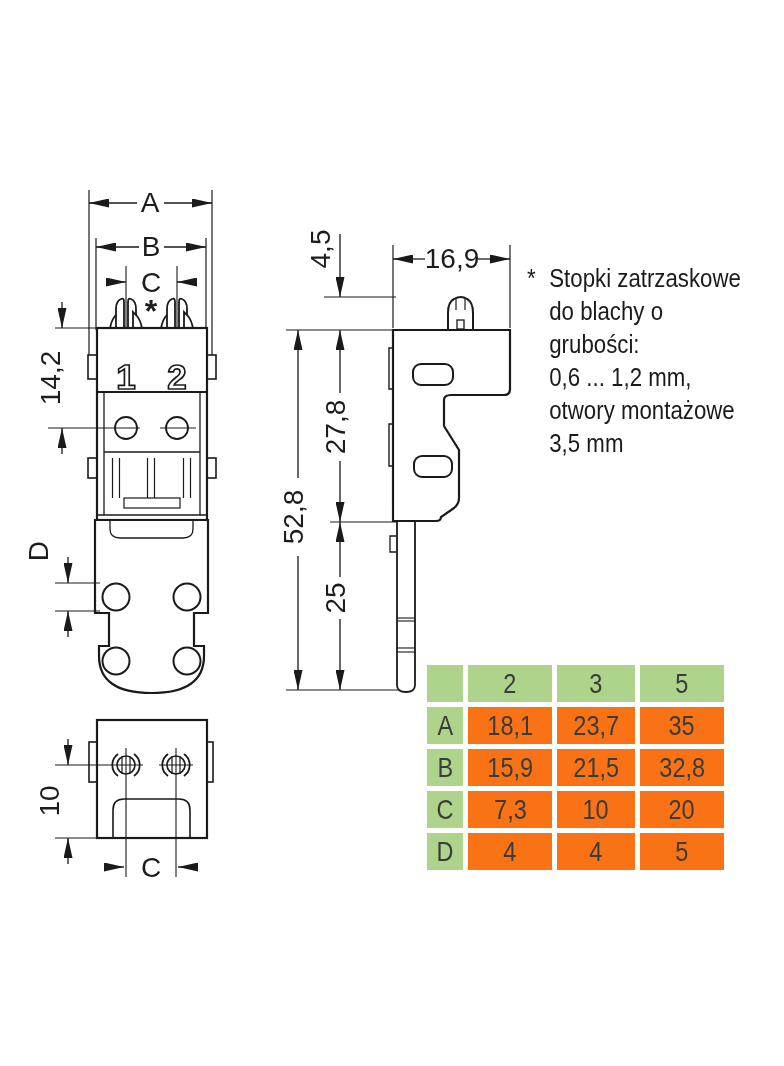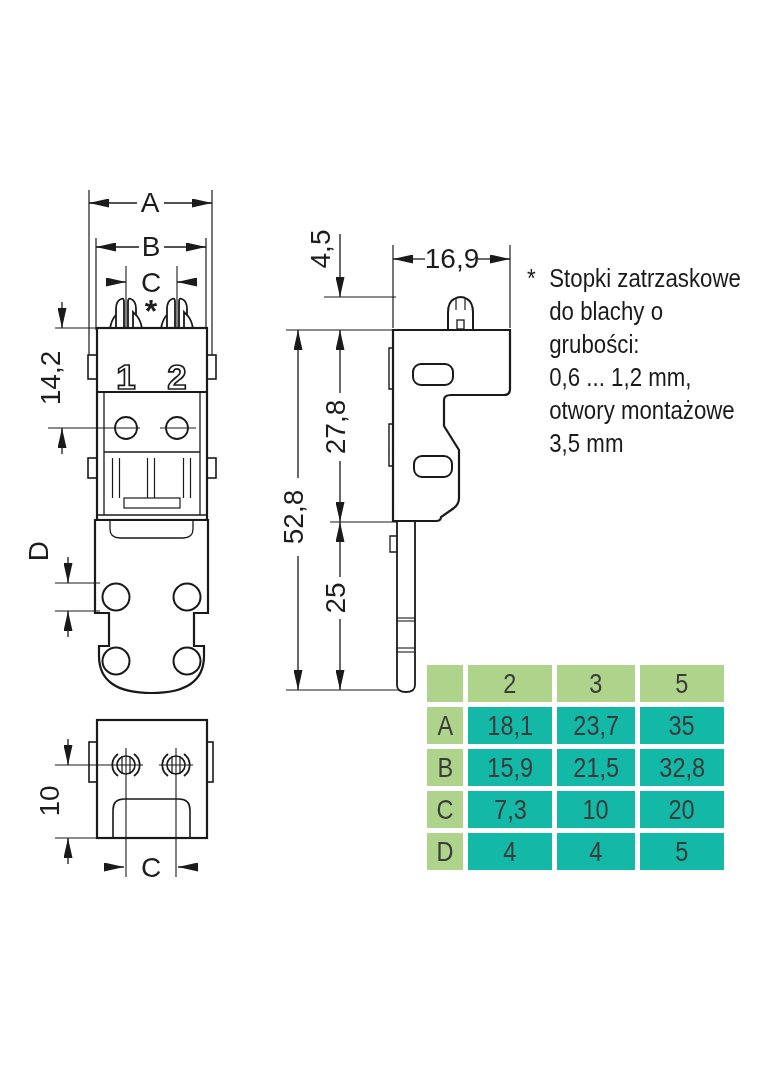--- a/index.html
+++ b/index.html
@@ -11,21 +11,21 @@
   .note{position:absolute;left:527px;top:262px;width:270px;font-size:25px;line-height:33px;
         color:#1a1a1a;transform:scaleX(.89);transform-origin:left top;}
   .note .marker{position:absolute;left:0;top:0;}
   .note .nline{padding-left:25px;}
   .dtable{position:absolute;left:427px;top:665px;display:grid;
           grid-template-columns:36px 84px 78px 84px;grid-template-rows:repeat(5,37px);
           gap:5px;font-size:28px;color:#3b3b3b;}
   .cell{display:flex;align-items:center;justify-content:center;}
   .cell span{display:inline-block;transform:scaleX(.84);white-space:pre;}
   .green{background:#aed48c;}
-  .gray{background:#14b8a6;}
+  .gray{background:#f97316;}
 </style>
 </head>
 <body>
 
 
 
 <svg width="784" height="1066" viewBox="0 0 784 1066">
   <defs>
     <marker id="arr" markerUnits="userSpaceOnUse" markerWidth="20" markerHeight="9" refX="20" refY="4.5" orient="auto-start-reverse">
       <path d="M0,0 L20,4.5 L0,9 Z" fill="#1a1a1a"></path>

